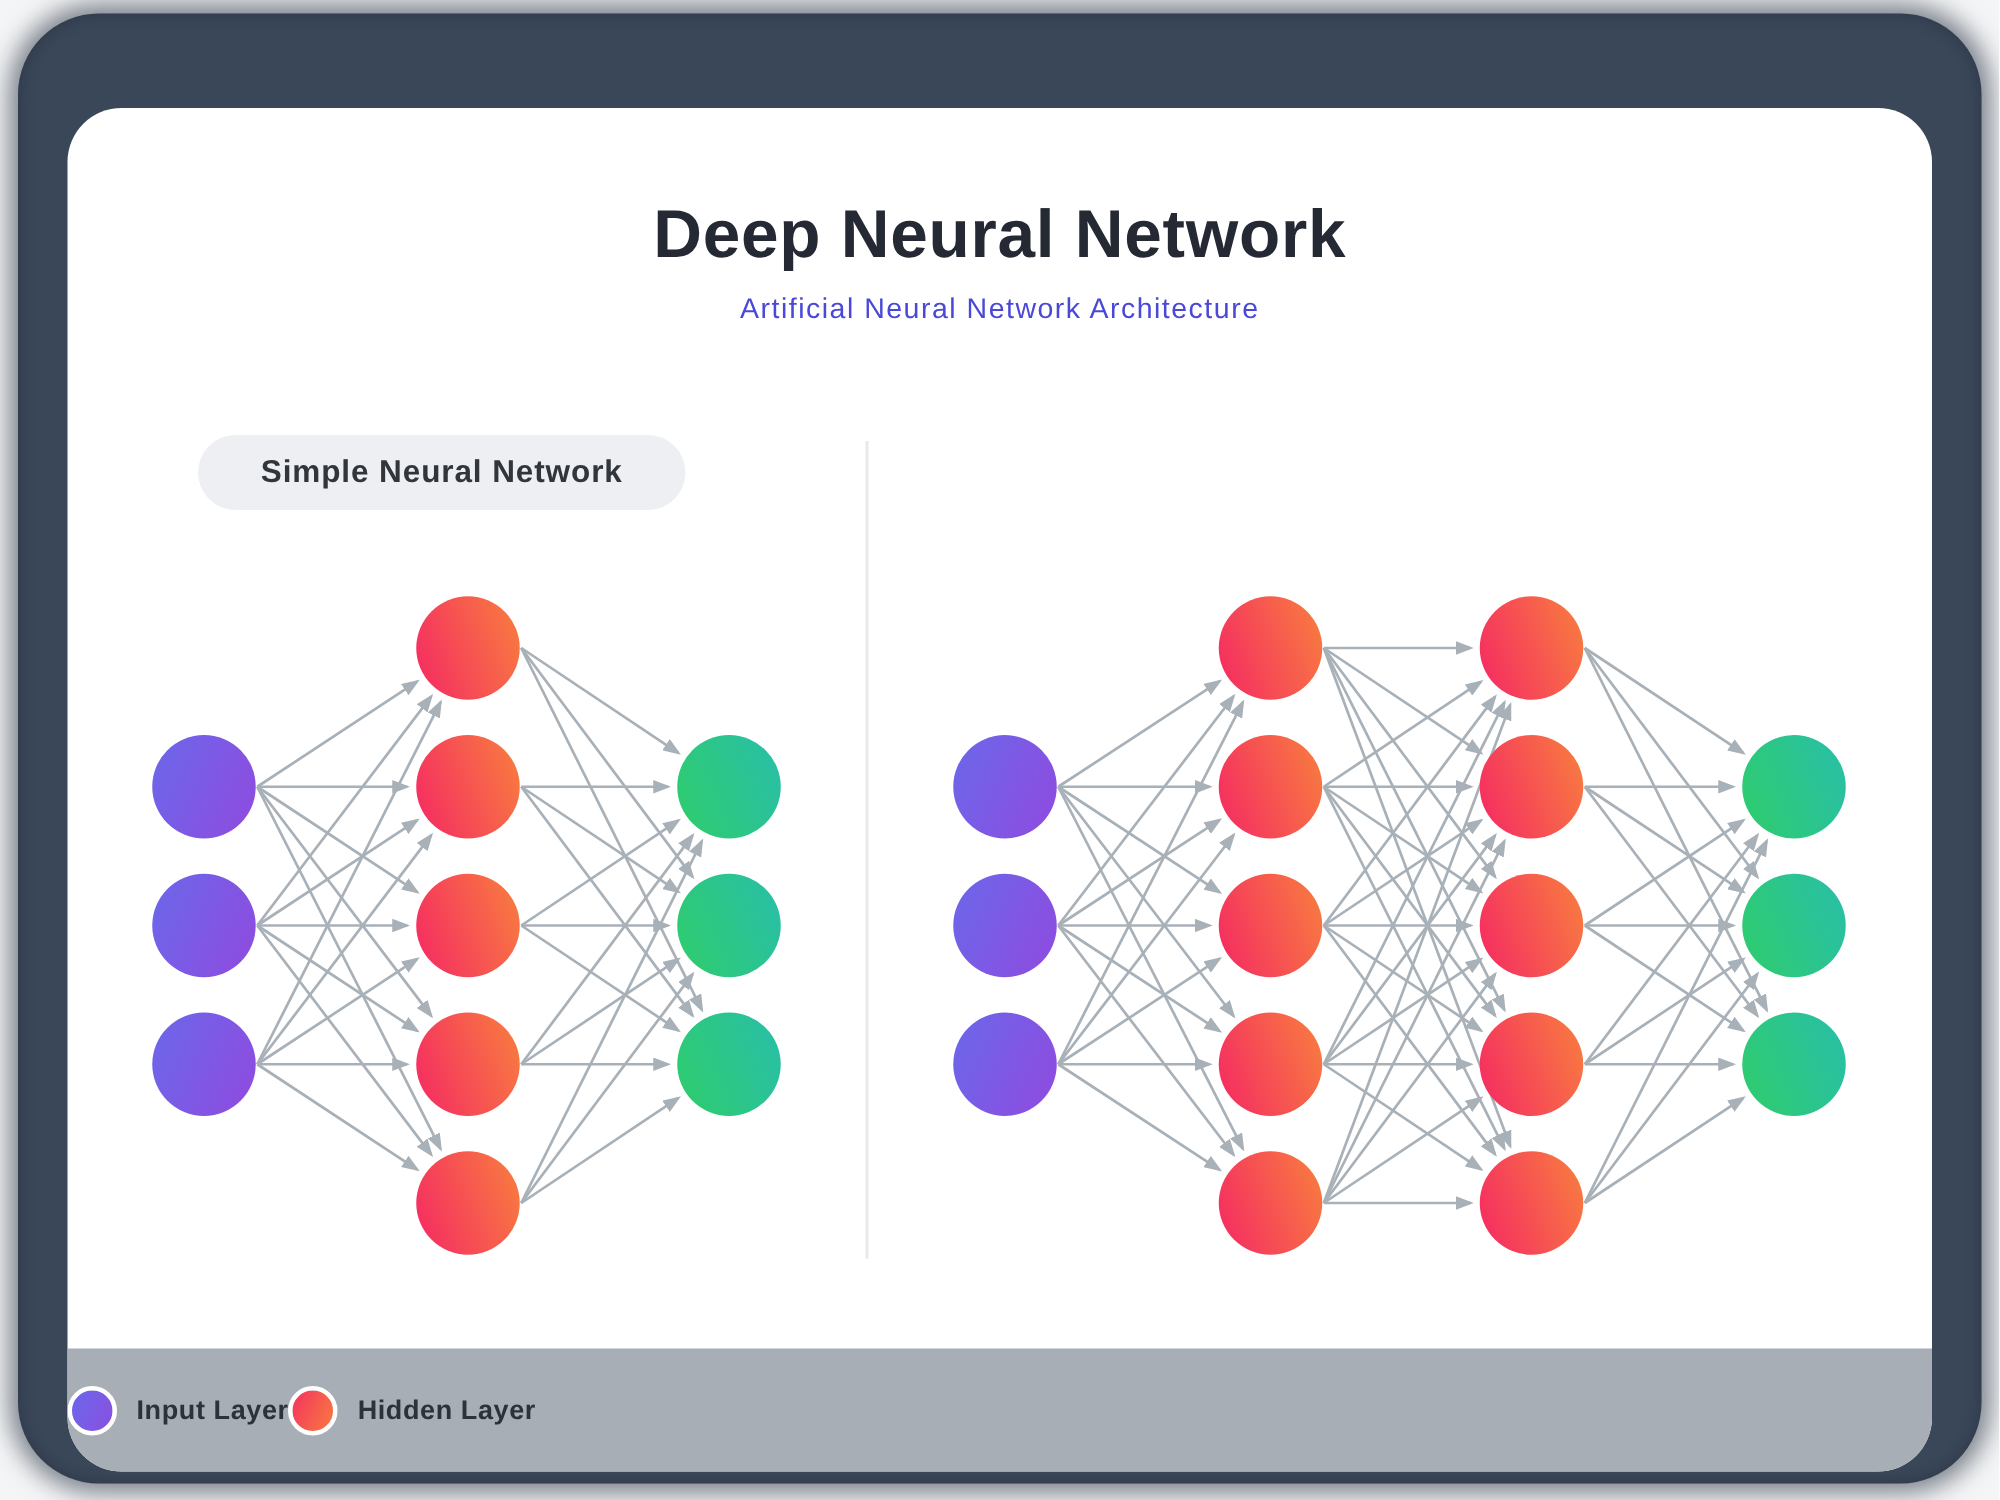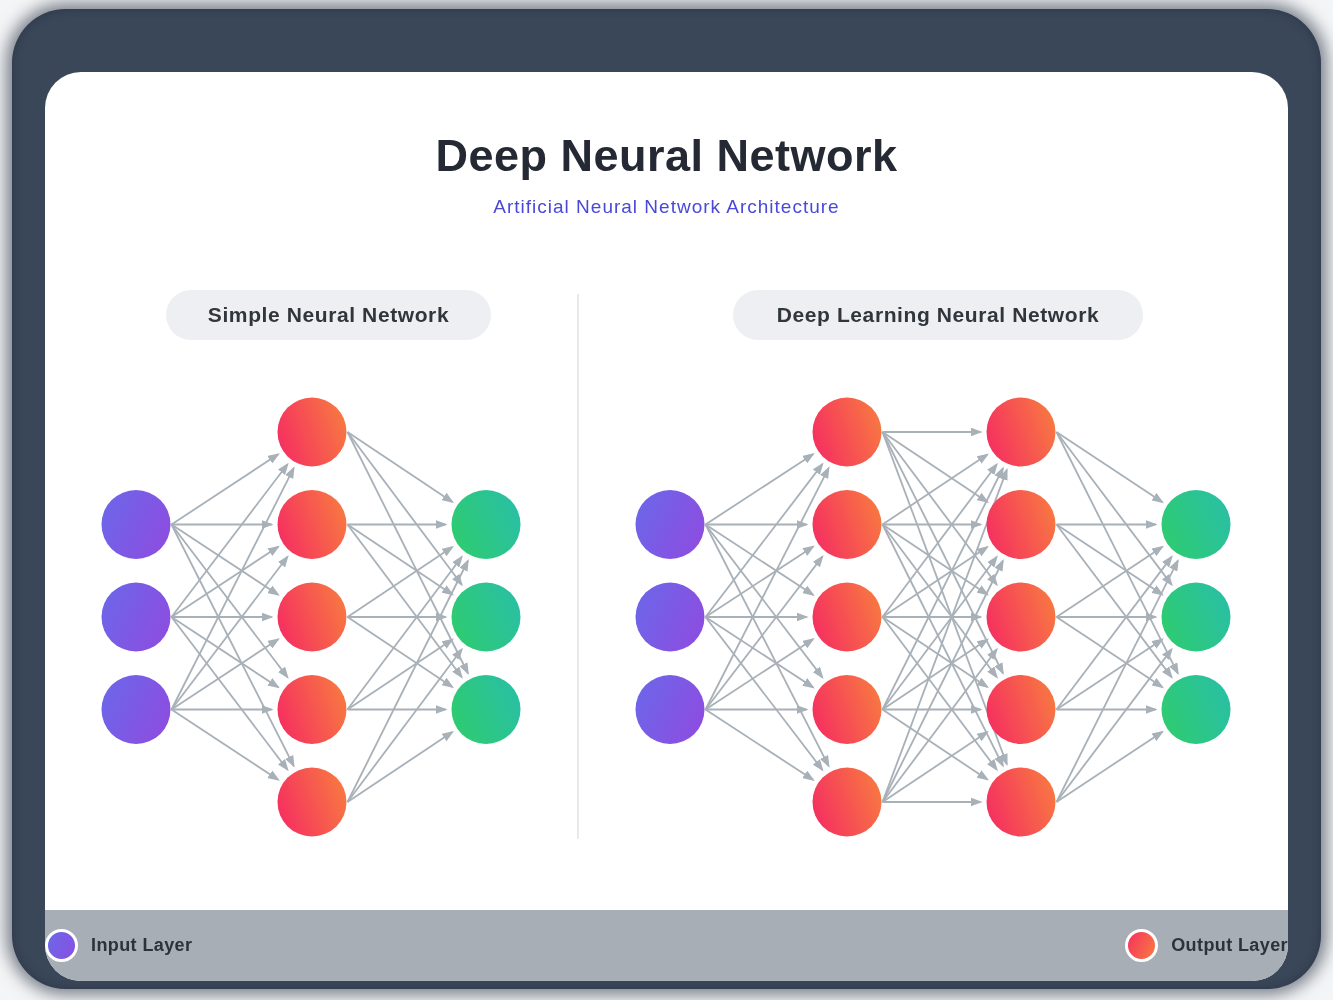--- a/index.html
+++ b/index.html
@@ -25,31 +25,31 @@
   .subtitle {
     position: absolute; top: 124px; left: 0; width: 100%;
     text-align: center; font-size: 19px; font-weight: 400;
     color: #4a48d8; letter-spacing: 1px;
   }
   .pill {
     position: absolute; top: 218px; height: 50px; border-radius: 25px;
     background: #edeff2; display: flex; align-items: center; justify-content: center;
     font-size: 21px; font-weight: 700; color: #30363c; letter-spacing: 0.6px;
   }
-  .pill-simple { left: 121px; width: 325px; }
+  .pill-simple { left: 87px; width: 325px; }
   .pill-deep   { left: 688px; width: 410px; }
   .divider {
     position: absolute; left: 532px; top: 222px; width: 2px; height: 545px;
     background: #e7e9eb;
   }
   #net-svg { position: absolute; left: 0; top: 0; width: 1243px; height: 909px; }
   .legend {
-    position: absolute; left: 0; bottom: 0; width: 100%; height: 71px;
+    position: absolute; left: 0; bottom: 0; width: 100%; height: 82px;
     background: #a8aeb6;
-    display: flex; align-items: center; justify-content: space-between; 
+    display: flex; align-items: center; justify-content: flex-start; 
   }
   .legend-item { display: flex; align-items: center; gap: 13px; }
   .swatch {
     width: 27px; height: 27px; border-radius: 50%;
     border: 3px solid #ffffff; box-sizing: content-box;
   }
   .legend-label {
     font-size: 18px; font-weight: 700; color: #2c3239; letter-spacing: 0.4px;
   }
 </style>
@@ -57,21 +57,20 @@
 <body>
 
 <div class="stage">
   <div class="frame"></div>
   <div class="card">
 
     <h1 class="title" style="color: rgb(36, 41, 51);">Deep Neural Network</h1>
     <div class="subtitle" style="color: rgb(74, 72, 216);">Artificial Neural Network Architecture</div>
 
     <div class="pill pill-simple">Simple Neural Network</div>
-    <div class="pill pill-deep">Deep Learning Neural Network</div>
 
     <div class="divider"></div>
 
     <svg id="net-svg" viewBox="0 0 1243 909">
         <defs>
           <linearGradient id="grad-input" x1="0" y1="0" x2="1" y2="0.45">
             <stop offset="0%" stop-color="#6a68ea"></stop>
             <stop offset="100%" stop-color="#8a4fe1"></stop>
           </linearGradient>
           <linearGradient id="grad-hidden" x1="0" y1="0.55" x2="1" y2="0.2">
@@ -204,18 +203,18 @@
         </g>
       </svg>
 
     <div class="legend" id="legend-bar" style="background: rgb(168, 174, 182);">
       <div class="legend-item">
         <span class="swatch" style="background: linear-gradient(115deg, rgb(106, 104, 234), rgb(138, 79, 225));"></span>
         <span class="legend-label">Input Layer</span>
       </div>
       <div class="legend-item">
         <span class="swatch" style="background: linear-gradient(115deg, rgb(245, 50, 95), rgb(248, 123, 64));"></span>
-        <span class="legend-label">Output Layer</span>
+        <span class="legend-label">Hidden Layer</span>
       </div>
     </div>
 
   </div>
 </div>
 
 </body></html>

